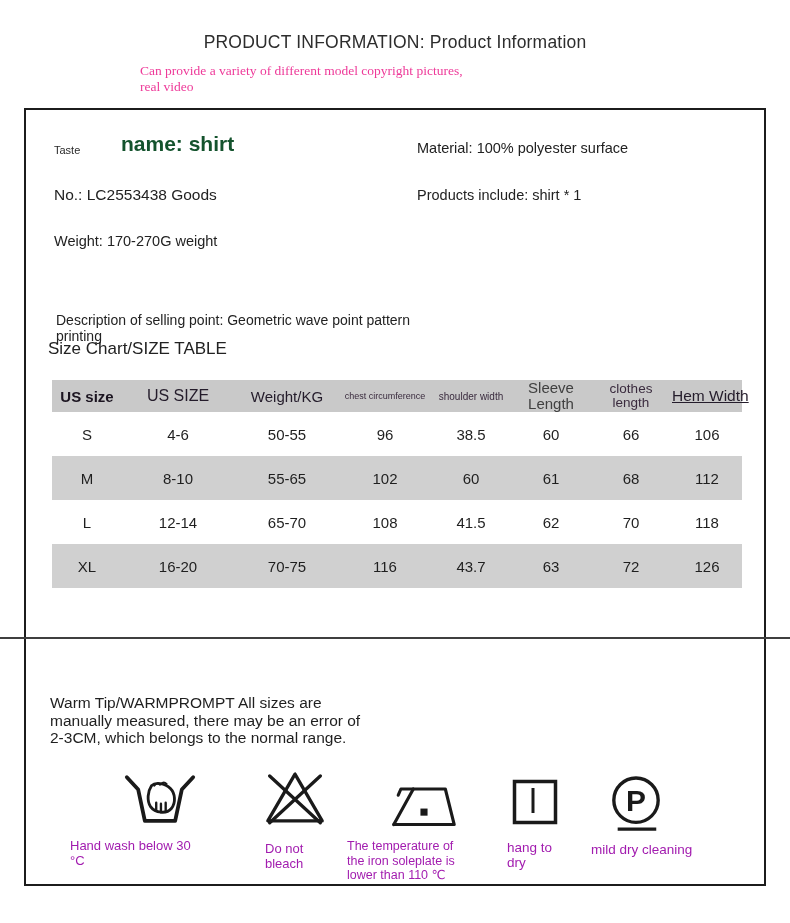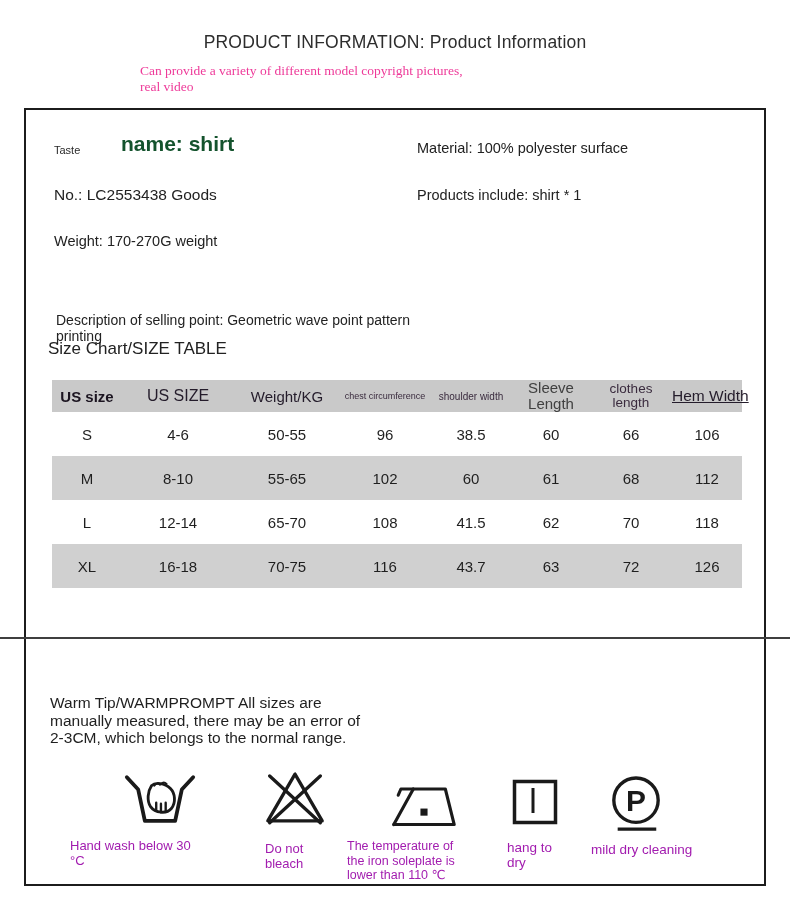--- a/index.html
+++ b/index.html
@@ -177,21 +177,21 @@
           <td>12-14</td>
           <td>65-70</td>
           <td>108</td>
           <td>41.5</td>
           <td>62</td>
           <td>70</td>
           <td>118</td>
         </tr>
         <tr>
           <td>XL</td>
-          <td>16-18</td>
+          <td>16-20</td>
           <td>70-75</td>
           <td>116</td>
           <td>43.7</td>
           <td>63</td>
           <td>72</td>
           <td>126</td>
         </tr>
       </tbody>
     </table>
 

